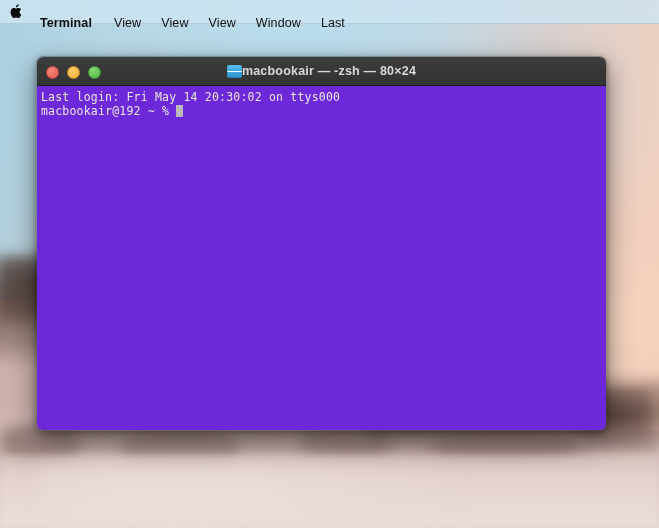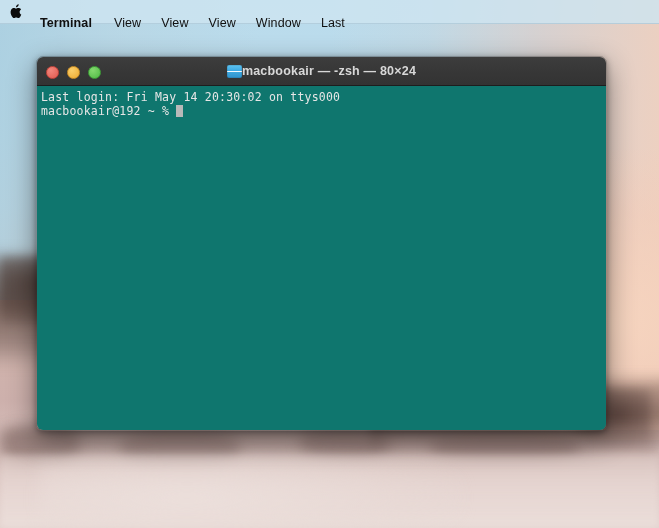--- a/index.html
+++ b/index.html
@@ -233,21 +233,21 @@
   #window-title {
     color: #d8d8d8;
     font-size: 12.5px;
     font-weight: bold;
     letter-spacing: 0.2px;
     white-space: nowrap;
   }
 
   #terminal-body {
     height: 347px;
-    background: #0f766e;
+    background: #6d28d9;
     padding: 4px 0 0 4px;
     box-sizing: border-box;
     overflow: hidden;
   }
   .term-line {
     font-family: "DejaVu Sans Mono", "Liberation Mono", monospace;
     font-size: 11.5px;
     line-height: 14px;
     color: #e6e6e6;
     white-space: pre;

